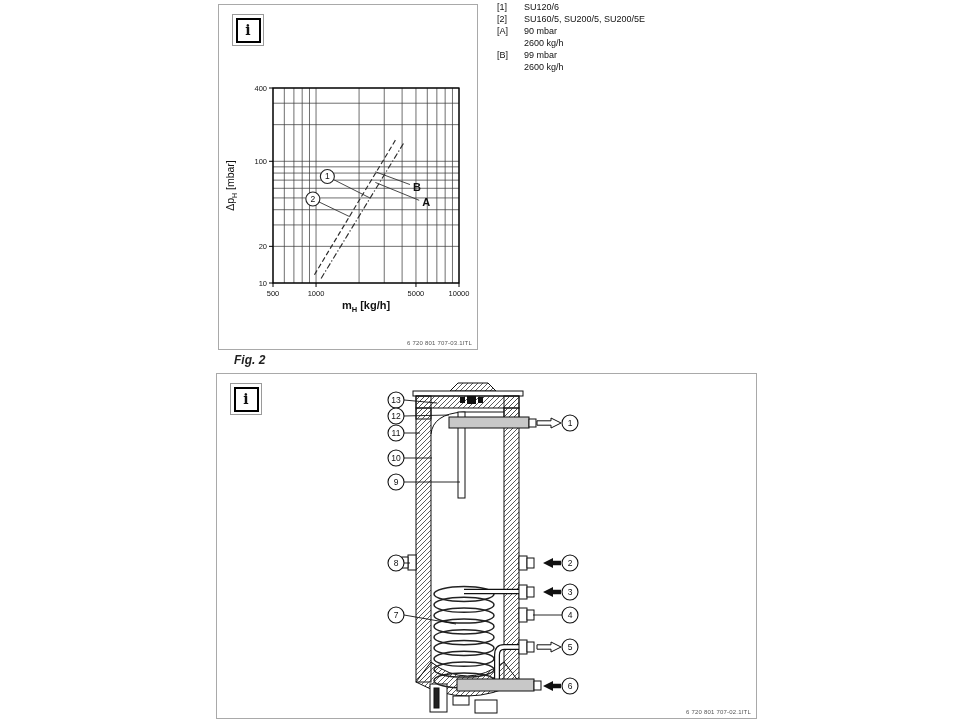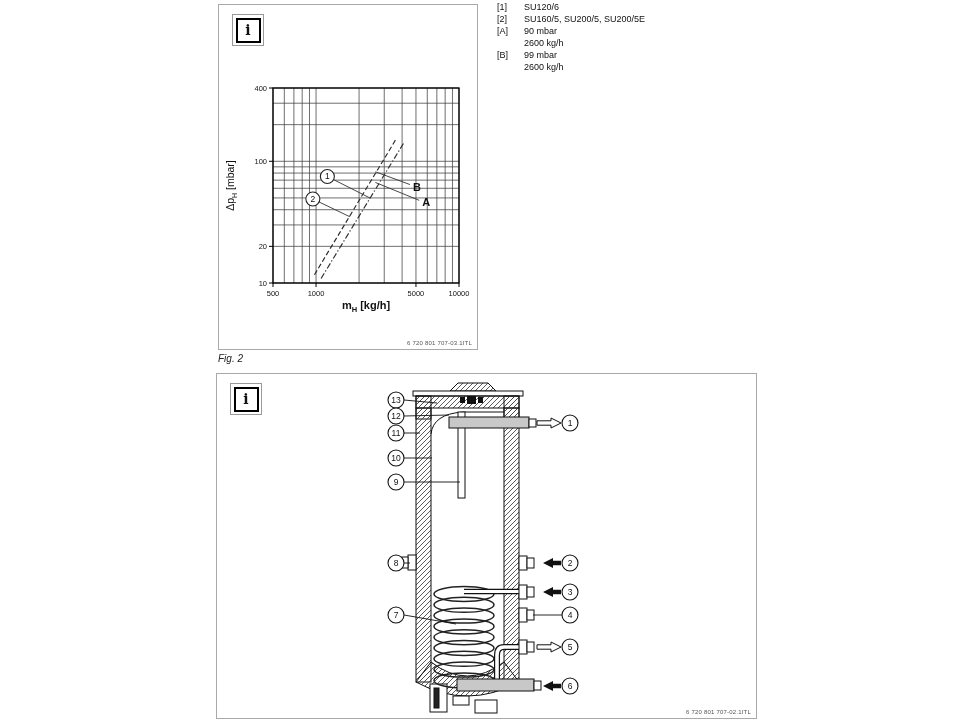--- a/index.html
+++ b/index.html
@@ -7,22 +7,22 @@
        font-family:"Liberation Sans",sans-serif;color:#111}
   .panel{position:absolute;border:1px solid #a9a9a9;background:#fff}
   #fig2-panel{left:218px;top:4px;width:258px;height:344px}
   #fig3-panel{left:216px;top:373px;width:539px;height:344px}
   .info-icon{position:absolute;left:13px;top:9px;width:30px;height:30px;border:1px solid #9a9a9a;
              background:#fff;display:flex;align-items:center;justify-content:center}
   .info-inner{width:21px;height:21px;border:2px solid #000;display:flex;align-items:center;
               justify-content:center;font-family:"DejaVu Serif",serif;font-weight:bold;
               font-size:14px;line-height:1}
   .doc-code{position:absolute;right:5px;bottom:3px;font-size:6px;color:#555;letter-spacing:.2px}
-  #fig-caption{position:absolute;left:218px;top:353px;font-size:10px;font-style:italic;
-               font-weight:normal;color:#222}
+  #fig-caption{position:absolute;left:234px;top:353px;font-size:12px;font-style:italic;
+               font-weight:bold;color:#222}
   #legend{position:absolute;left:497px;top:1px;font-size:9px;line-height:12px;color:#111}
   .legend-row{display:flex}
   .lkey{width:27px;flex:none}
   svg.fill{position:absolute;left:0;top:0;width:100%;height:100%;display:block}
 </style>
 </head>
 <body>
 
 <div id="legend">
     <div class="legend-row">

